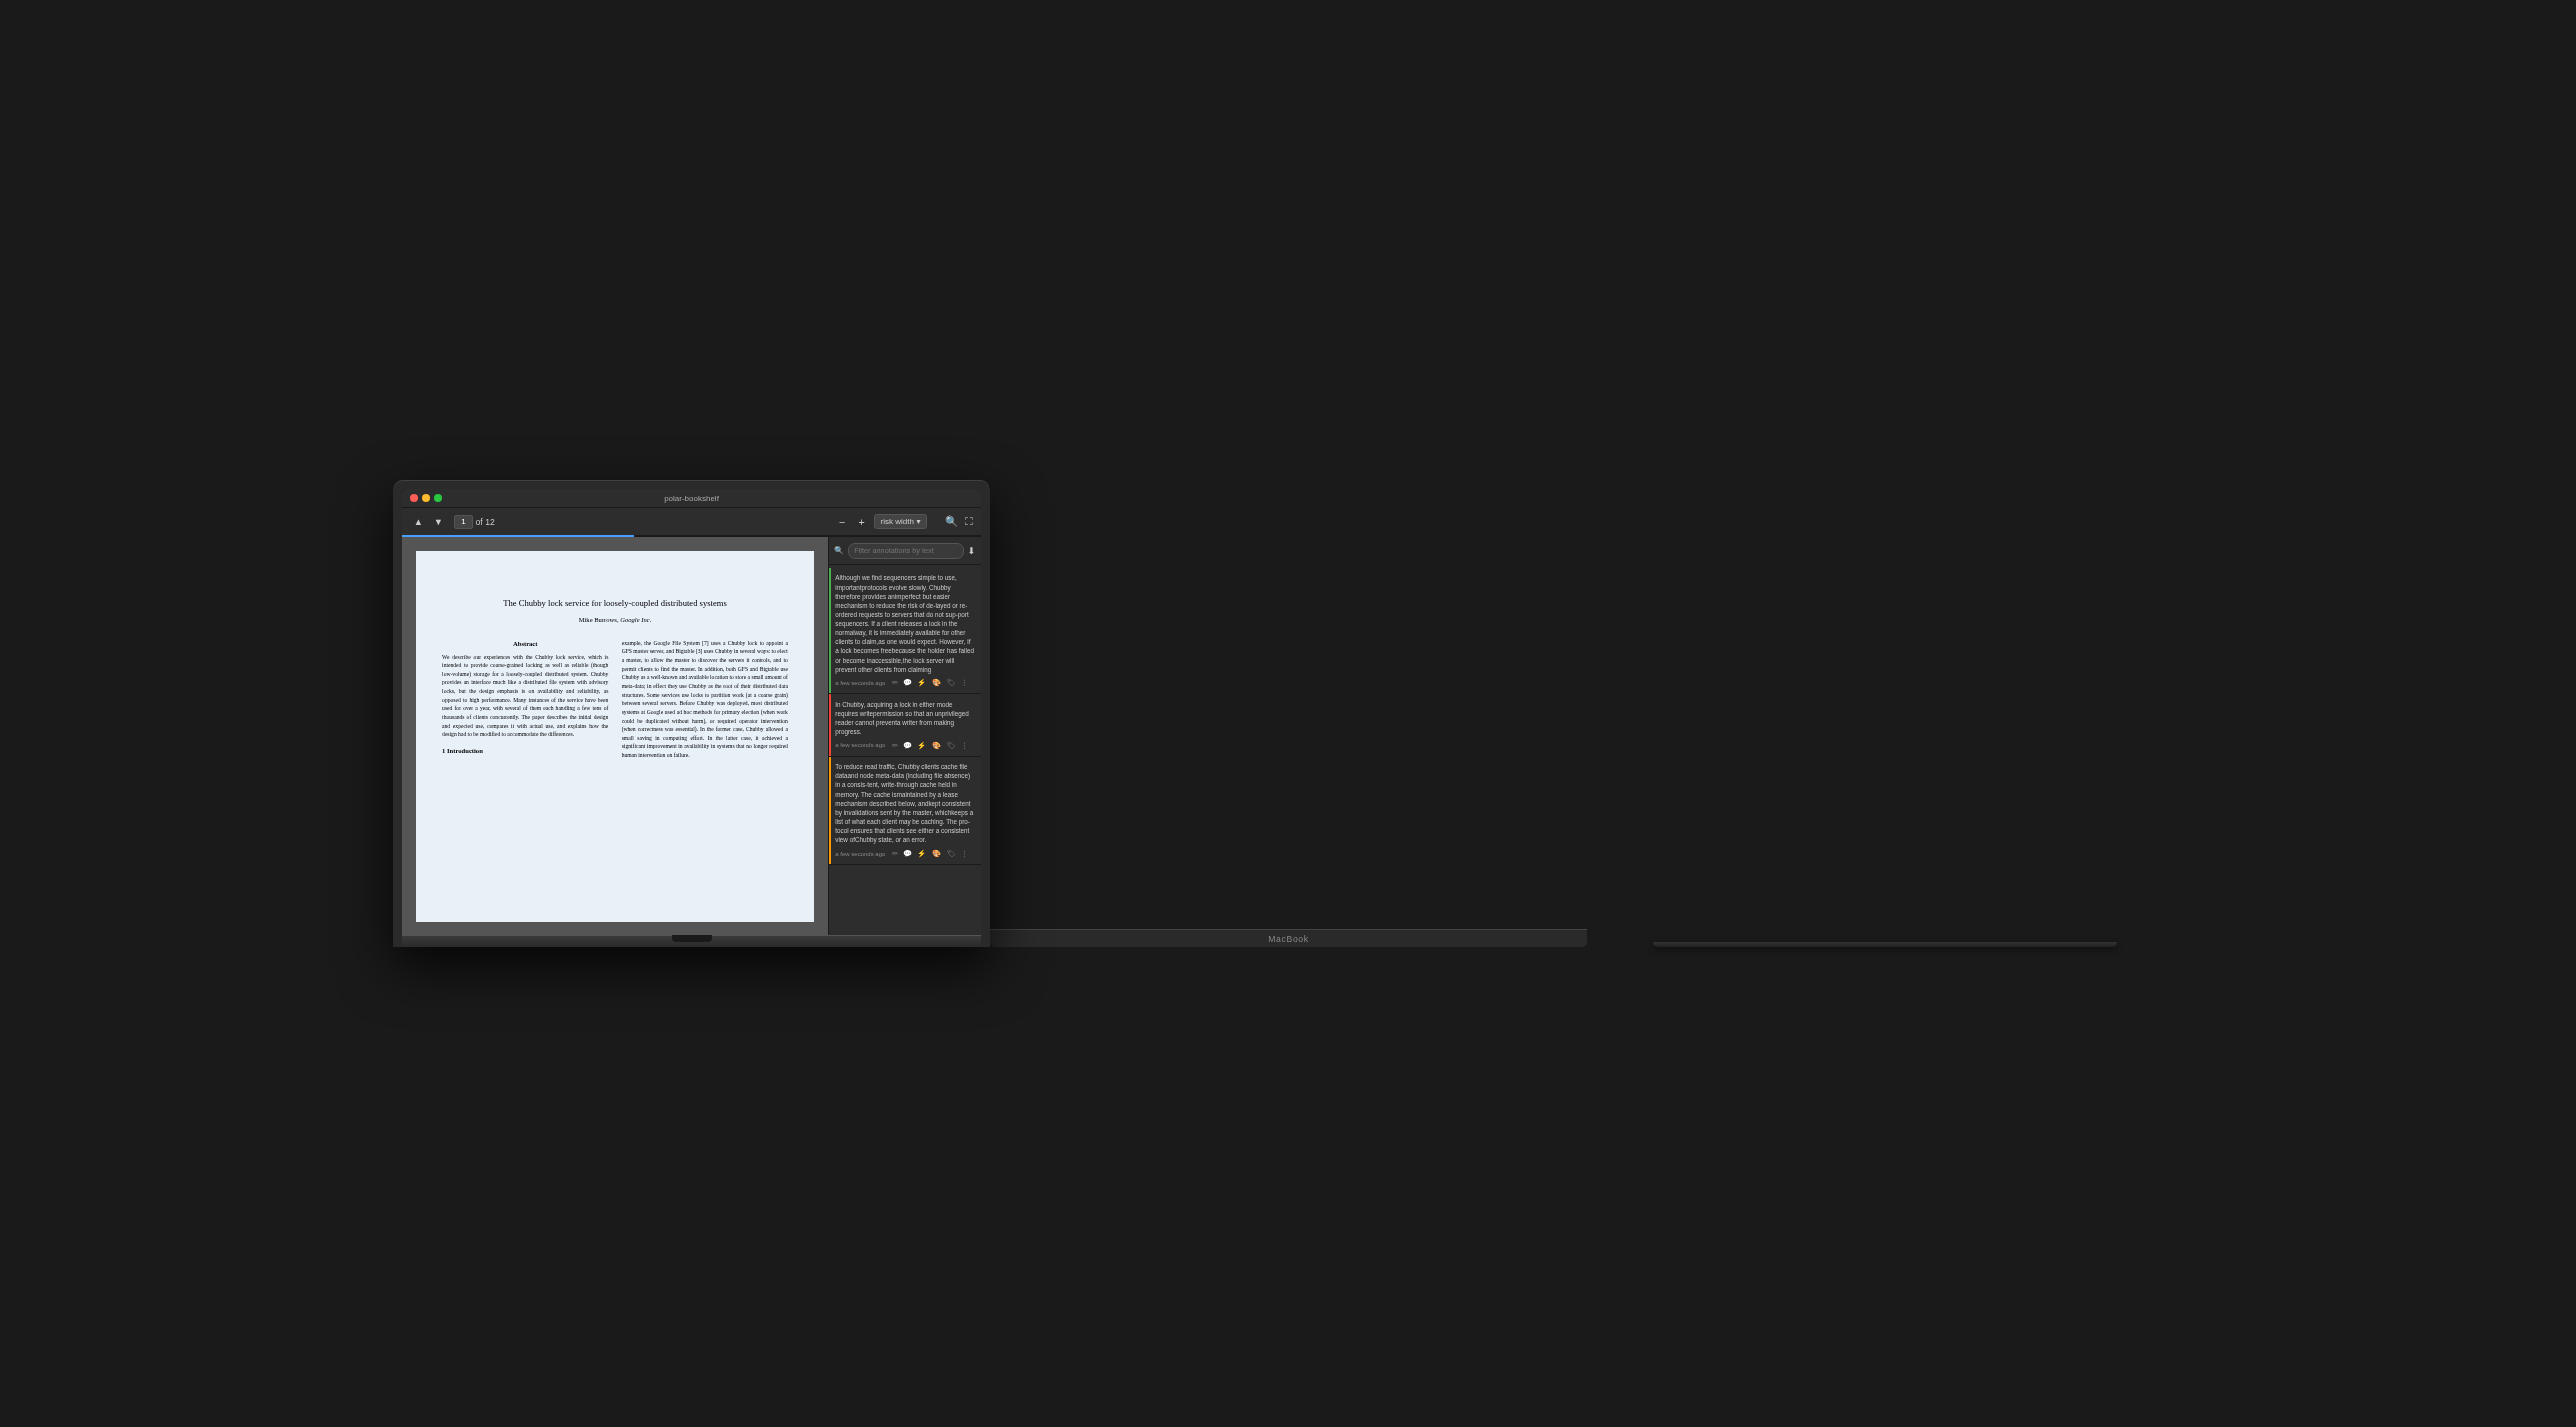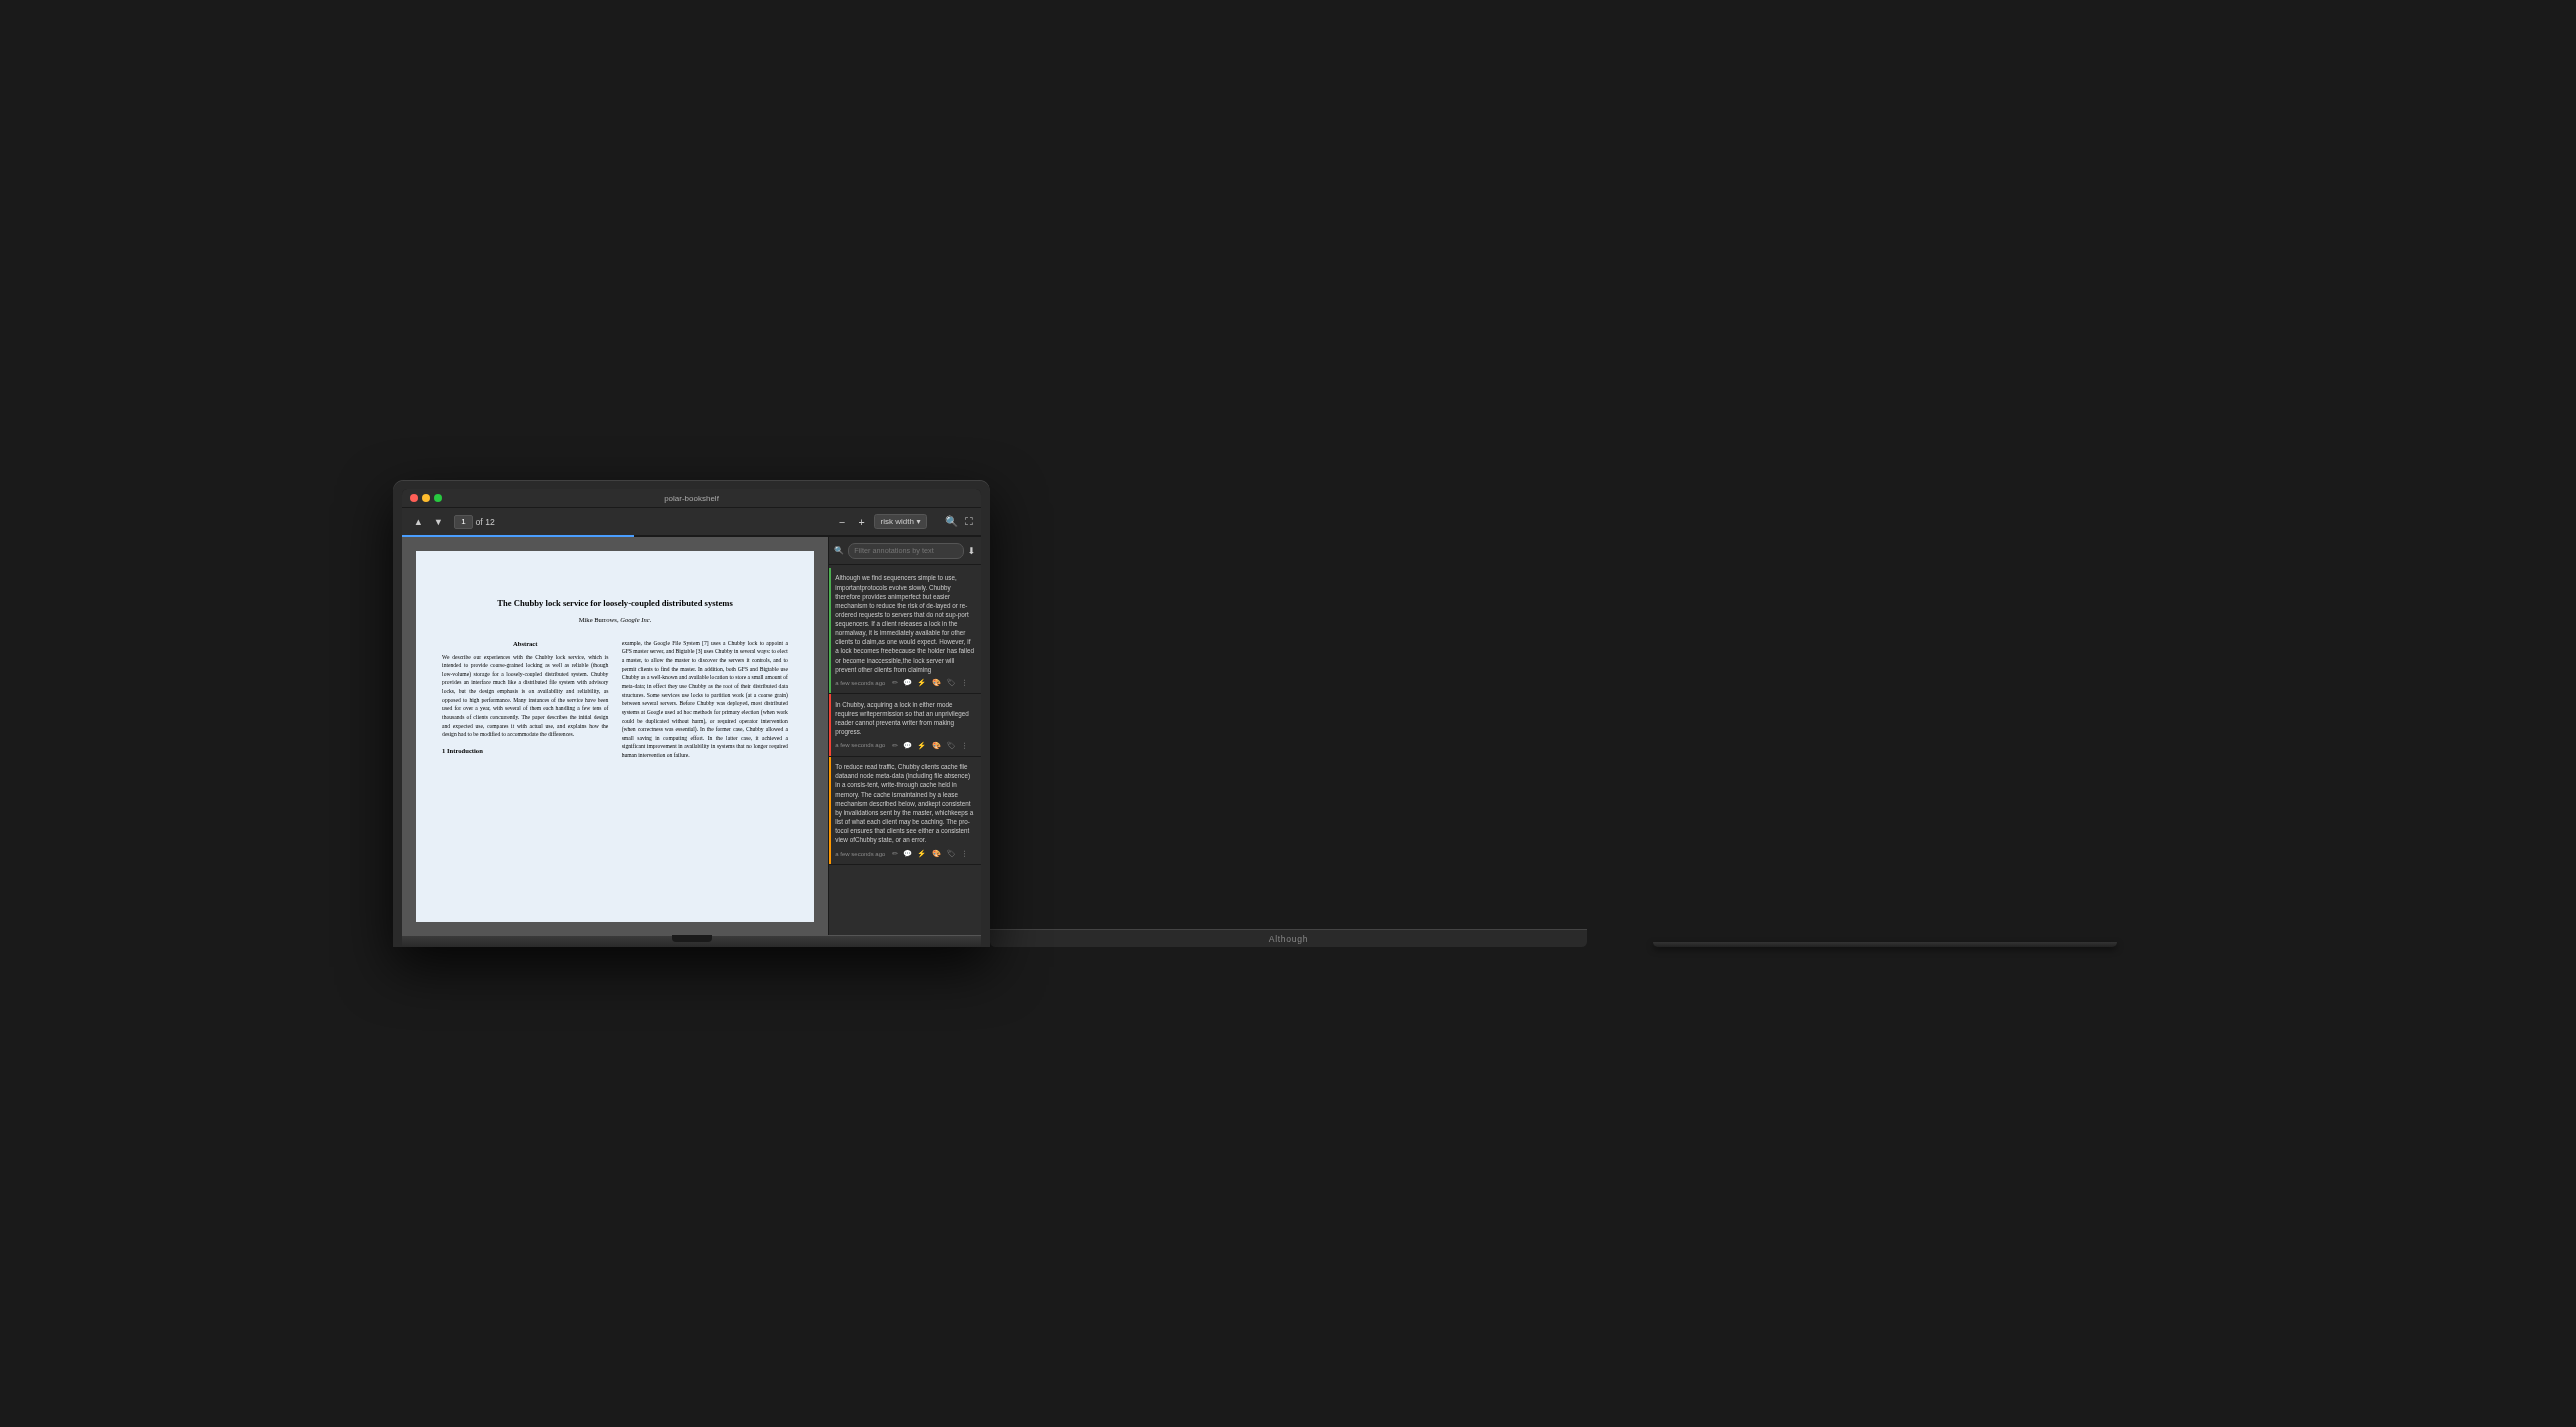--- a/index.html
+++ b/index.html
@@ -186,21 +186,21 @@
       font-family: 'Times New Roman', Times, serif;
       font-size: 6px;
       line-height: 1.5;
       color: #000;
       overflow: hidden;
     }
 
     .pdf-title {
       text-align: center;
       font-size: 8.6px;
-      font-weight: bold;
+      font-weight: normal;
       margin-bottom: 5.3px;
       margin-top: 26.5px;
     }
     .pdf-author {
       text-align: center;
       font-size: 6.6px;
       margin-bottom: 13.3px;
     }
     .pdf-author em {
       font-style: italic;
@@ -479,18 +479,18 @@
       </div>
 
     </div>
 
     <div class="macbook-base">
       <div class="macbook-notch"></div>
     </div>
   </div>
 
   <div class="macbook-bottom" style="width:597px;background:#2a2a2a;border-radius:0 0 5.3px 5.3px;height:18.6px;display:flex;align-items:center;justify-content:center;border-top:0.7px solid #444;">
-    <span class="macbook-label">Although</span>
+    <span class="macbook-label">MacBook</span>
   </div>
   <div class="macbook-stand" style="width:464px;height:5.3px;background:linear-gradient(180deg,#333,#222);border-radius:0 0 6.6px 6.6px;"></div>
 
 </div>
 
 
 </body></html>

